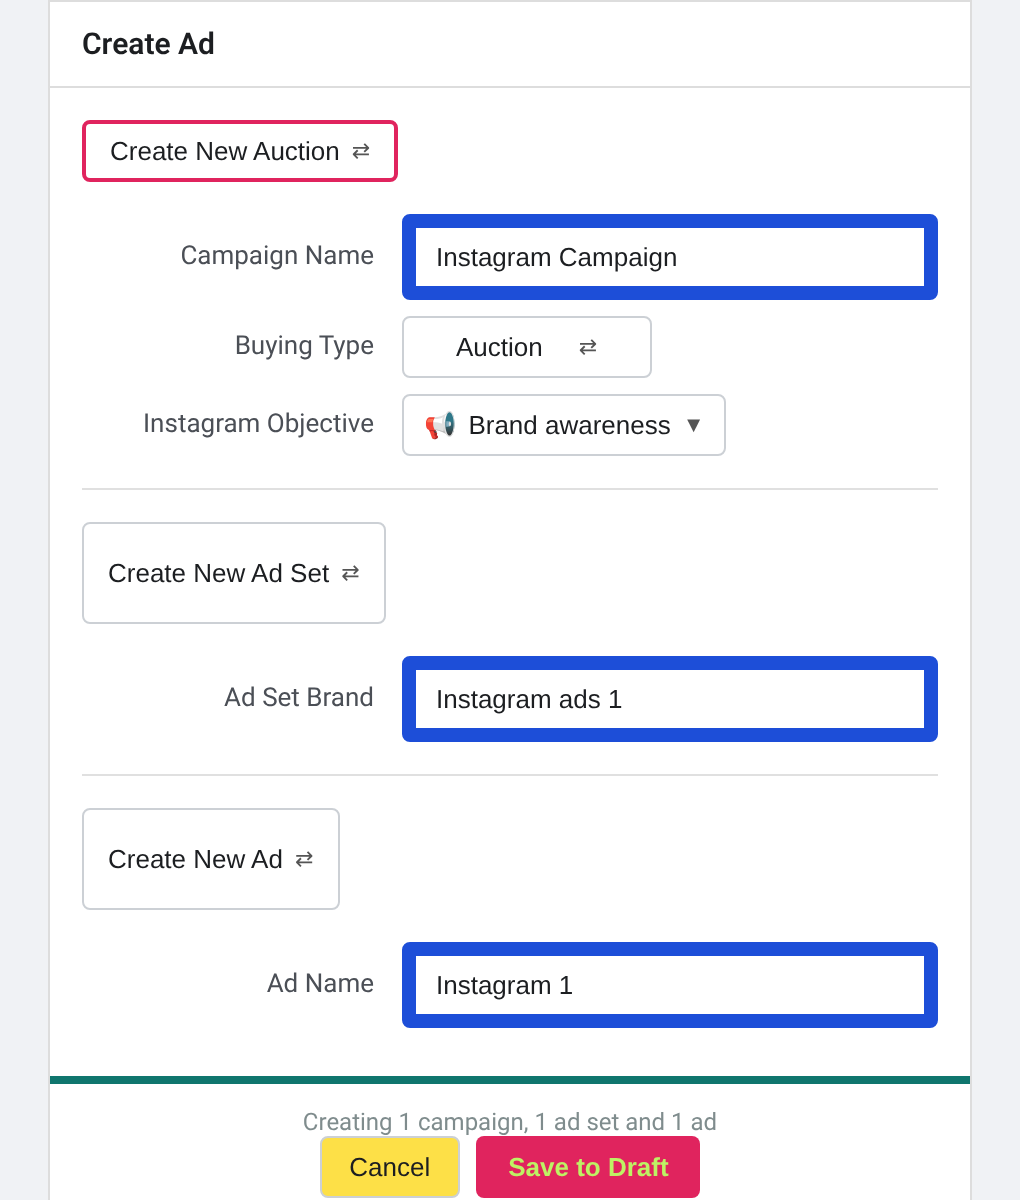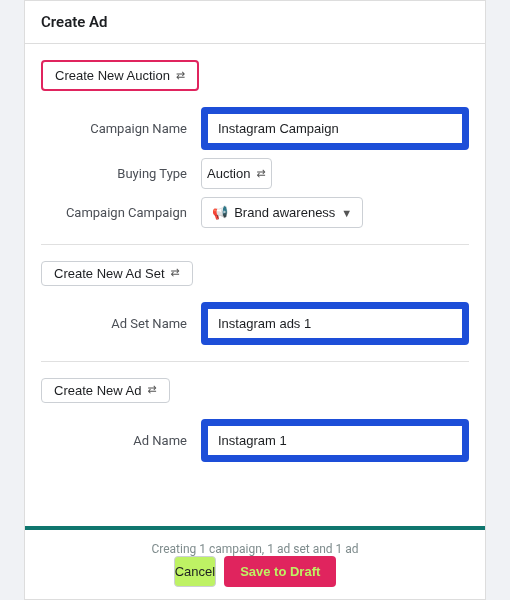--- a/index.html
+++ b/index.html
@@ -79,25 +79,25 @@
       border-radius: 4px;
       padding: 7px 10px;
       font-size: 13px;
       color: #1c1e21;
       background: #fff;
       outline: none;
     }
     .select-btn {
       display: inline-flex;
       align-items: center;
-      gap: 6px;
-      border: 1px solid #ccd0d5;
-      background: #fff;
-      color: #1c1e21;
-      padding: 7px 5px;
+      gap: 18px;
+      border: 1px solid #ccd0d5;
+      background: #fff;
+      color: #1c1e21;
+      padding: 7px 26px;
       border-radius: 4px;
       font-size: 13px;
       cursor: pointer;
     }
     .select-btn .arrow {
       font-size: 11px;
       color: #555;
     }
     .objective-btn {
       display: inline-flex;
@@ -114,25 +114,26 @@
     .objective-btn .megaphone-icon {
       color: #888;
       font-size: 13px;
     }
     .objective-btn .arrow {
       font-size: 11px;
       color: #555;
     }
     .section-toggle-btn {
       display: inline-flex;
+      align-items: center;
       gap: 6px;
       border: 1px solid #ccd0d5;
       background: #fff;
       color: #1c1e21;
-      padding: 4px 12px;
+      padding: 17px 12px;
       border-radius: 4px;
       font-size: 13px;
       cursor: pointer;
       font-weight: 500;
     }
     .section-toggle-btn .arrow {
       font-size: 11px;
       color: #555;
     }
     .modal-footer {
@@ -146,23 +147,23 @@
       flex: 1;
       color: #7f8c8d;
       font-size: 12px;
     }
     .footer-actions {
       display: flex;
       gap: 8px;
     }
     .btn-cancel {
       border: 1px solid #ccd0d5;
-      background: #bef264;
-      color: #1c1e21;
-      padding: 7px 0;
+      background: #fde047;
+      color: #1c1e21;
+      padding: 7px 14px;
       border-radius: 4px;
       font-size: 13px;
       cursor: pointer;
       text-align: right;
     }
     .btn-save {
       border: none;
       background: #e0245e;
       color: #bef264;
       padding: 7px 16px;
@@ -195,41 +196,41 @@
 
       <div class="form-row">
         <label class="form-label">Buying Type</label>
         <button class="select-btn">
           <span>Auction</span>
           <span class="arrow">⇄</span>
         </button>
       </div>
 
       <div class="form-row">
-        <label class="form-label">Campaign Campaign</label>
+        <label class="form-label">Instagram Objective</label>
         <button class="objective-btn">
           <span class="megaphone-icon">📢</span>
           <span>Brand awareness</span>
           <span class="arrow">▼</span>
         </button>
       </div>
     </div>
 
     <hr class="section-divider">
 
     <div class="section">
       <div class="section-header">
         <button class="section-toggle-btn">
           <span>Create New Ad Set</span>
           <span class="arrow">⇄</span>
         </button>
       </div>
 
       <div class="form-row">
-        <label class="form-label">Ad Set Name</label>
+        <label class="form-label">Ad Set Brand</label>
         <input type="text" class="form-control" value="Instagram ads 1" style="">
       </div>
     </div>
 
     <hr class="section-divider">
 
     <div class="section">
       <div class="section-header">
         <button class="section-toggle-btn">
           <span>Create New Ad</span>

